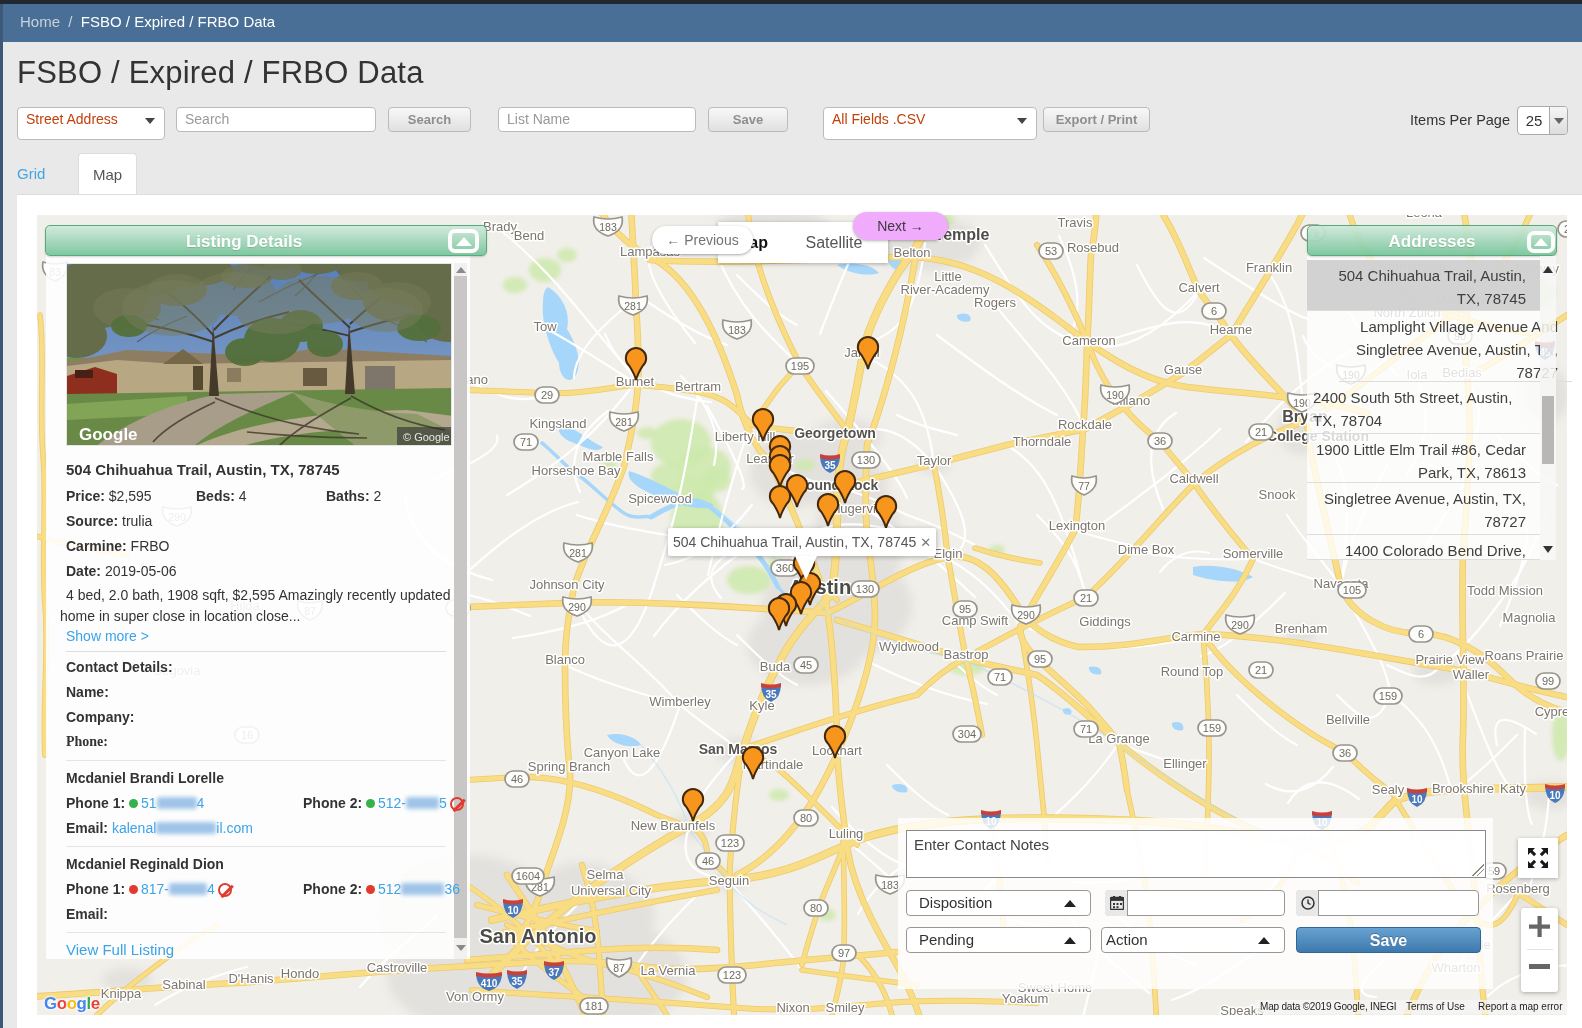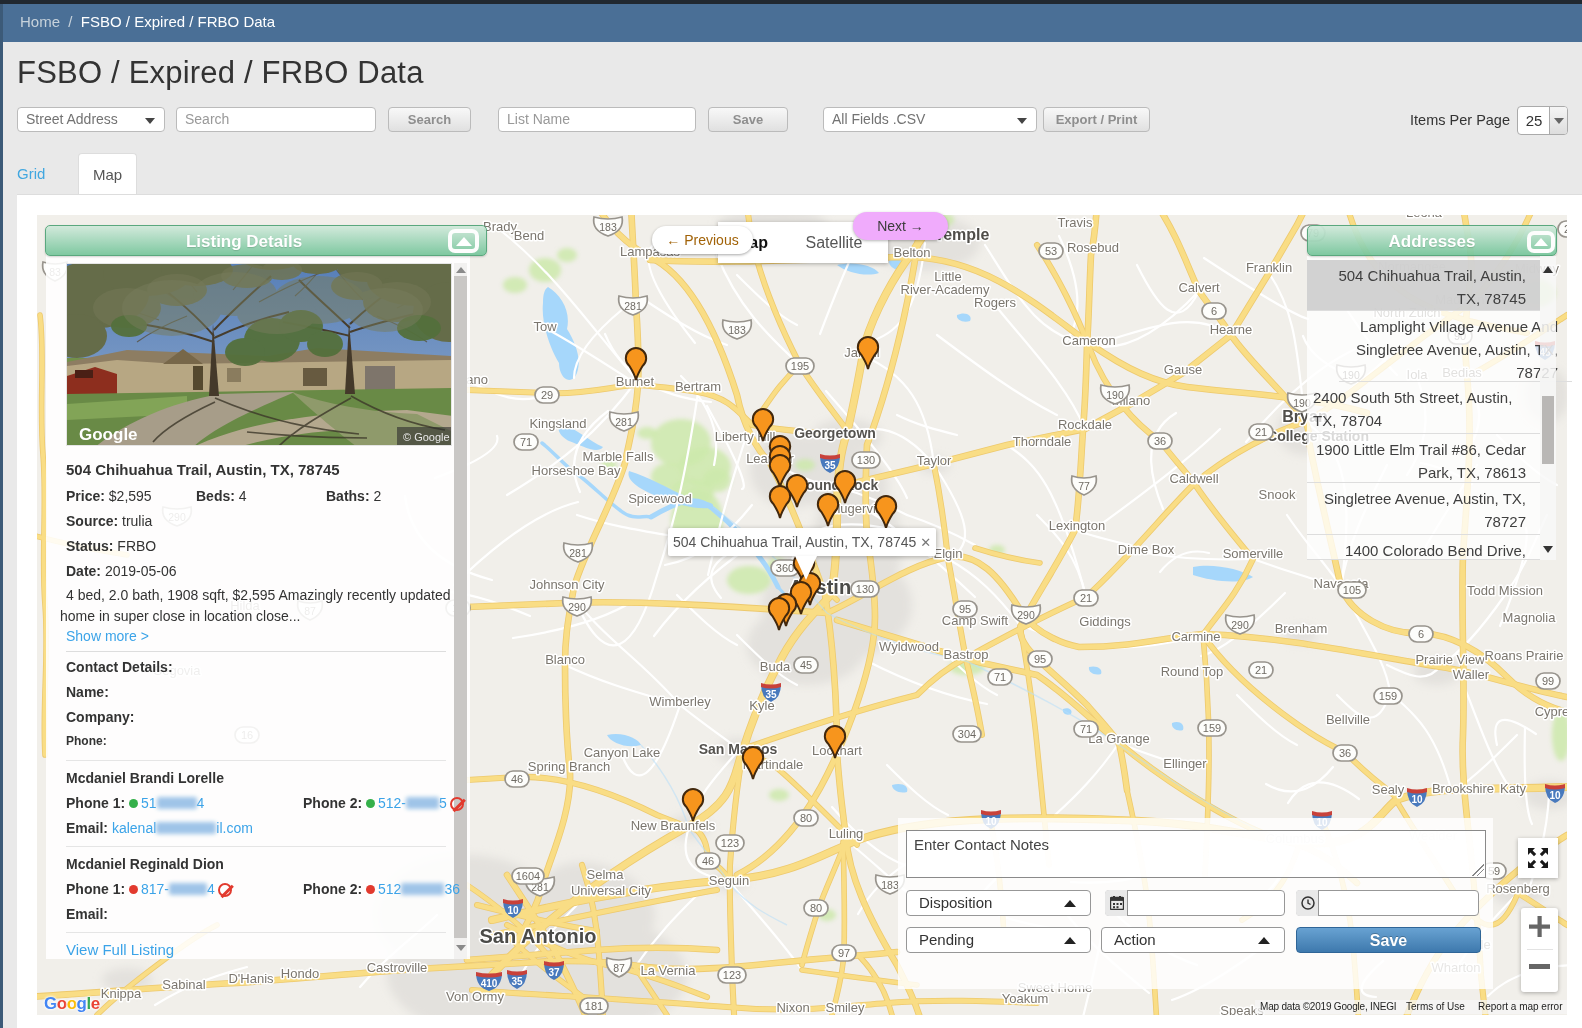--- a/index.html
+++ b/index.html
@@ -5,21 +5,21 @@
 *{margin:0;padding:0;box-sizing:border-box;}
 html,body{width:1582px;height:1028px;overflow:hidden;background:#e9e9e9;font-family:"Liberation Sans",sans-serif;}
 .abs{position:absolute;}
 #topstrip{left:0;top:0;width:1582px;height:4px;background:#212830;}
 #leftstrip{left:0;top:4px;width:3px;height:1024px;background:#3c5a78;}
 #navbar{left:3px;top:4px;width:1579px;height:38px;background:#4a6f96;}
 #crumb{left:20px;top:13px;font-size:15px;color:#fff;}
 #crumb .dim{color:#c7d2db;}
 #h1{left:17px;top:55px;font-size:31px;color:#333;font-weight:500;letter-spacing:.2px;}
 .inp{position:absolute;height:25px;background:#fff;border:1px solid #bbb;border-radius:4px;font-size:14px;color:#999;padding:0 8px;line-height:23px;}
-.sel{position:absolute;height:25px;background:#fff;border:1px solid #bbb;border-radius:4px;font-size:14px;color:#737373;padding:0 8px;line-height:23px;}
+.sel{position:absolute;height:33px;background:#fff;border:1px solid #bbb;border-radius:4px;font-size:14px;color:#c2410c;padding:0 8px;line-height:23px;}
 .sel:after{content:"";position:absolute;right:9px;top:10px;border-left:5px solid transparent;border-right:5px solid transparent;border-top:6px solid #444;}
 .gbtn{position:absolute;height:25px;background:linear-gradient(#f8f8f8,#e0e0e0);border:1px solid #bbb;border-radius:4px;font-size:13px;font-weight:bold;color:#8e8e8e;text-align:center;line-height:23px;}
 #ipp{left:1380px;top:112px;width:130px;text-align:right;font-size:14.5px;color:#333;}
 #spin{left:1517px;top:106px;width:51px;height:29px;border:1px solid #aaa;border-radius:4px;background:#fff;}
 #spin .n{position:absolute;left:0;top:0;width:32px;height:27px;text-align:center;font-size:15px;color:#333;line-height:27px;}
 #spin .a{position:absolute;right:0;top:0;width:18px;height:27px;background:linear-gradient(#f5f5f5,#ddd);border-left:1px solid #aaa;border-radius:0 3px 3px 0;}
 #spin .a:after{content:"";position:absolute;left:4px;top:11px;border-left:5px solid transparent;border-right:5px solid transparent;border-top:6px solid #666;}
 #tabGrid{left:17px;top:153px;width:61px;height:41px;text-align:left;line-height:41px;font-size:15px;color:#41a7e0;}
 #tabMap{left:78px;top:153px;width:59px;height:41px;background:#fff;border:1px solid #ddd;border-bottom:none;border-radius:4px 4px 0 0;text-align:center;line-height:41px;font-size:15px;color:#555;}
 #card{left:17px;top:194px;width:1565px;height:834px;background:#fff;border-top:1px solid #ddd;}
@@ -642,21 +642,21 @@
         <path d="M798,543 c-1.3,-5.5 -3.8,-9.5 -6.6,-14 a10.2,10.2 0 1 1 13.2,0 c-2.8,4.5 -5.3,8.5 -6.6,14 Z" fill="#f7951d" stroke="#42280d" stroke-width="2"></path>
         <path d="M716,564 c-1.3,-5.5 -3.8,-9.5 -6.6,-14 a10.2,10.2 0 1 1 13.2,0 c-2.8,4.5 -5.3,8.5 -6.6,14 Z" fill="#f7951d" stroke="#42280d" stroke-width="2"></path>
         <path d="M656,606 c-1.3,-5.5 -3.8,-9.5 -6.6,-14 a10.2,10.2 0 1 1 13.2,0 c-2.8,4.5 -5.3,8.5 -6.6,14 Z" fill="#f7951d" stroke="#42280d" stroke-width="2"></path>
       </g>
     </svg>
 </div>
 
 <div class="abs" style="left:718px;top:222px;width:170px;height:41px;background:#fff;box-shadow:0 1px 4px rgba(0,0,0,.3);"></div>
 <div class="abs" style="left:718px;top:222px;width:68px;height:41px;font-size:16px;font-weight:bold;color:#111;text-align:center;line-height:41px;">Map</div>
 <div class="abs" style="left:786px;top:222px;width:96px;height:41px;font-size:16px;color:#565656;text-align:center;line-height:41px;">Satellite</div>
-<div class="abs" style="left:652px;top:226px;width:101px;height:28px;background:#fff;border-radius:14px;box-shadow:0 1px 3px rgba(0,0,0,.35);font-size:14px;color:#a16207;text-align:center;line-height:28px;">← Previous</div>
+<div class="abs" style="left:652px;top:226px;width:101px;height:28px;background:#fff;border-radius:14px;box-shadow:0 1px 3px rgba(0,0,0,.35);font-size:14px;color:#737373;text-align:center;line-height:28px;">← Previous</div>
 <div class="abs" style="left:853px;top:212px;width:95px;height:28px;background:#f0abfc;border-radius:14px;box-shadow:0 1px 3px rgba(0,0,0,.3);font-size:14px;color:#3c3c3c;text-align:center;line-height:28px;">Next →</div>
 
 <div class="abs" style="left:668px;top:528px;width:268px;height:28px;background:#fff;border-radius:2px;box-shadow:0 1px 5px rgba(0,0,0,.3);font-size:14px;color:#555;line-height:28px;text-align:center;white-space:nowrap;">504 Chihuahua Trail, Austin, TX, 78745 <span style="color:#777;font-size:13px;">✕</span></div>
 <div class="abs" style="left:795px;top:556px;width:0;height:0;border-left:11px solid transparent;border-right:11px solid transparent;border-top:24px solid #fff;filter:drop-shadow(0 2px 2px rgba(0,0,0,.15));"></div>
 
 <div class="abs" style="left:46px;top:255px;width:424px;height:704px;background:rgba(255,255,255,.88);"></div>
 <div class="abs" style="left:45px;top:225px;width:442px;height:31px;background:linear-gradient(rgba(207,233,218,.94),rgba(119,198,156,.94));border:1px solid #5aa87e;border-radius:5px;box-shadow:0 1px 2px rgba(0,0,0,.18);"></div>
 <div class="abs" style="left:45px;top:232px;width:398px;text-align:center;font-size:17px;font-weight:bold;color:#fff;text-shadow:0 1px 1px rgba(0,0,0,.15);">Listing Details</div>
 <div class="abs" style="left:448px;top:229px;width:31px;height:24px;border:4px solid #fdfdfd;border-radius:7px;"></div>
 <div class="abs" style="left:456px;top:237px;width:0;height:0;border-left:8px solid transparent;border-right:8px solid transparent;border-bottom:9px solid #fff;"></div>
@@ -740,30 +740,30 @@
 
 <div class="abs" style="left:454px;top:263px;width:13px;height:696px;background:#f2f1f0;"></div>
 <div class="abs" style="left:454px;top:276px;width:13px;height:662px;background:#c9c7c5;"></div>
 <div class="abs" style="left:456px;top:267px;width:0;height:0;border-left:5px solid transparent;border-right:5px solid transparent;border-bottom:6px solid #8a8a8a;"></div>
 <div class="abs" style="left:456px;top:945px;width:0;height:0;border-left:5px solid transparent;border-right:5px solid transparent;border-top:6px solid #8a8a8a;"></div>
 <div class="abs" style="left:66px;top:461px;font-size:15px;font-weight:bold;color:#333;">504 Chihuahua Trail, Austin, TX, 78745</div>
 <div class="abs" style="left:66px;top:488px;font-size:14px;color:#333;"><b>Price:</b> $2,595</div>
 <div class="abs" style="left:196px;top:488px;font-size:14px;color:#333;"><b>Beds:</b> 4</div>
 <div class="abs" style="left:326px;top:488px;font-size:14px;color:#333;"><b>Baths:</b> 2</div>
 <div class="abs" style="left:66px;top:513px;font-size:14px;color:#333;"><b>Source:</b> trulia</div>
-<div class="abs" style="left:66px;top:538px;font-size:14px;color:#333;"><b>Status:</b> FRBO</div>
+<div class="abs" style="left:66px;top:538px;font-size:14px;color:#333;"><b>Carmine:</b> FRBO</div>
 <div class="abs" style="left:66px;top:563px;font-size:14px;color:#333;"><b>Date:</b> 2019-05-06</div>
 <div class="abs" style="left:66px;top:587px;font-size:14px;color:#333;">4 bed, 2.0 bath, 1908 sqft, $2,595 Amazingly recently updated</div>
 <div class="abs" style="left:60px;top:608px;font-size:14px;color:#333;">home in super close in location close...</div>
 <div class="abs" style="left:66px;top:628px;font-size:14px;color:#3ba3e8;">Show more &gt;</div>
 <div class="abs" style="left:66px;top:651px;width:380px;border-top:1px solid #ddd;"></div>
 <div class="abs" style="left:66px;top:659px;font-size:14px;color:#333;"><b>Contact Details:</b></div>
 <div class="abs" style="left:66px;top:684px;font-size:14px;color:#333;"><b>Name:</b></div>
 <div class="abs" style="left:66px;top:709px;font-size:14px;color:#333;"><b>Company:</b></div>
-<div class="abs" style="left:66px;top:734px;font-size:12px;color:#333;"><b>Phone:</b></div>
+<div class="abs" style="left:66px;top:734px;font-size:14px;color:#333;font-family:Liberation Serif, serif;"><b>Phone:</b></div>
 <div class="abs" style="left:66px;top:760px;width:380px;border-top:1px solid #e5e5e5;"></div>
 <div class="abs" style="left:66px;top:770px;font-size:14px;color:#333;"><b>Mcdaniel Brandi Lorelle</b></div>
 <div class="abs" style="left:66px;top:795px;font-size:14px;color:#333;"><b>Phone 1:</b> <span style="display:inline-block;width:9px;height:9px;border-radius:50%;background:#35b04a;margin-right:3px;"></span><span style="color:#3ba3e8;">51<span style="display:inline-block;height:12px;vertical-align:-1px;border-radius:2px;background:#9fc4e8;filter:blur(2px);width:40px;"></span>4</span></div>
 <div class="abs" style="left:303px;top:795px;font-size:14px;color:#333;"><b>Phone 2:</b> <span style="display:inline-block;width:9px;height:9px;border-radius:50%;background:#35b04a;margin-right:3px;"></span><span style="color:#3ba3e8;">512-<span style="display:inline-block;height:12px;vertical-align:-1px;border-radius:2px;background:#9fc4e8;filter:blur(2px);width:33px;"></span>5</span><span style="display:inline-block;width:14px;height:14px;border:2px solid #e23a2e;border-radius:50%;position:relative;vertical-align:-3px;margin-left:3px;"><span style="position:absolute;left:-1px;top:5px;width:16px;height:2.5px;background:#e23a2e;transform:rotate(-45deg);"></span></span></div>
 <div class="abs" style="left:66px;top:820px;font-size:14px;color:#333;"><b>Email:</b> <span style="color:#3ba3e8;">kalenal<span style="display:inline-block;height:12px;vertical-align:-1px;border-radius:2px;background:#9fc4e8;filter:blur(2px);width:60px;"></span>il.com</span></div>
 <div class="abs" style="left:66px;top:846px;width:380px;border-top:1px solid #e5e5e5;"></div>
 <div class="abs" style="left:66px;top:856px;font-size:14px;color:#333;"><b>Mcdaniel Reginald Dion</b></div>
 <div class="abs" style="left:66px;top:881px;font-size:14px;color:#333;"><b>Phone 1:</b> <span style="display:inline-block;width:9px;height:9px;border-radius:50%;background:#e23a2e;margin-right:3px;"></span><span style="color:#3ba3e8;">817-<span style="display:inline-block;height:12px;vertical-align:-1px;border-radius:2px;background:#9fc4e8;filter:blur(2px);width:38px;"></span>4</span><span style="display:inline-block;width:14px;height:14px;border:2px solid #e23a2e;border-radius:50%;position:relative;vertical-align:-3px;margin-left:3px;"><span style="position:absolute;left:-1px;top:5px;width:16px;height:2.5px;background:#e23a2e;transform:rotate(-45deg);"></span></span></div>
 <div class="abs" style="left:303px;top:881px;font-size:14px;color:#333;"><b>Phone 2:</b> <span style="display:inline-block;width:9px;height:9px;border-radius:50%;background:#e23a2e;margin-right:3px;"></span><span style="color:#3ba3e8;">512<span style="display:inline-block;height:12px;vertical-align:-1px;border-radius:2px;background:#9fc4e8;filter:blur(2px);width:43px;"></span>36</span></div>
 <div class="abs" style="left:66px;top:906px;font-size:14px;color:#333;"><b>Email:</b></div>
@@ -784,21 +784,21 @@
 <div class="abs" style="left:1540px;top:256px;width:16px;height:304px;background:rgba(248,248,248,.85);"></div>
 <div class="abs" style="left:1543px;top:266px;width:0;height:0;border-left:5px solid transparent;border-right:5px solid transparent;border-bottom:7px solid #333;"></div>
 <div class="abs" style="left:1543px;top:546px;width:0;height:0;border-left:5px solid transparent;border-right:5px solid transparent;border-top:7px solid #333;"></div>
 <div class="abs" style="left:1542px;top:396px;width:12px;height:68px;background:#b9b7b5;"></div>
 
 <div class="abs" style="left:898px;top:818px;width:595px;height:171px;background:rgba(255,255,255,.82);"></div>
 <div class="abs" style="left:906px;top:830px;width:580px;height:48px;background:rgba(255,255,255,.85);border:1px solid #8a8a8a;font-size:15px;color:#444;padding:5px 7px;">Enter Contact Notes</div>
 <div class="abs" style="left:1472px;top:864px;width:12px;height:12px;background:linear-gradient(135deg,transparent 50%,#888 50%,#888 55%,transparent 55%,transparent 70%,#888 70%,#888 75%,transparent 75%);"></div>
 <div class="abs" style="left:906px;top:890px;width:185px;height:26px;background:#fff;border:1px solid #979797;border-radius:4px;font-size:15px;color:#333;line-height:24px;padding-left:12px;">Disposition<span style="position:absolute;right:14px;top:9px;border-left:6px solid transparent;border-right:6px solid transparent;border-bottom:7px solid #222;"></span></div>
 <div class="abs" style="left:906px;top:927px;width:185px;height:26px;background:#fff;border:1px solid #979797;border-radius:4px;font-size:15px;color:#333;line-height:24px;padding-left:12px;">Pending<span style="position:absolute;right:14px;top:9px;border-left:6px solid transparent;border-right:6px solid transparent;border-bottom:7px solid #222;"></span></div>
-<div class="abs" style="left:1101px;top:927px;width:184px;height:26px;background:#fff;border:1px solid #979797;border-radius:4px;font-size:15px;color:#333;line-height:24px;padding-left:12px;">Action<span style="position:absolute;right:14px;top:9px;border-left:6px solid transparent;border-right:6px solid transparent;border-bottom:7px solid #222;"></span></div>
+<div class="abs" style="left:1101px;top:927px;width:184px;height:26px;background:#fff;border:1px solid #979797;border-radius:4px;font-size:15px;color:#333;line-height:24px;padding-left:4px;">Action<span style="position:absolute;right:14px;top:9px;border-left:6px solid transparent;border-right:6px solid transparent;border-bottom:7px solid #222;"></span></div>
 <div class="abs" style="left:1105px;top:890px;width:180px;height:26px;background:#fff;border:1px solid #979797;border-radius:4px;"></div>
 <div class="abs" style="left:1105px;top:890px;width:23px;height:26px;background:#e8e8e8;border-right:1px solid #979797;border-radius:4px 0 0 4px;"></div>
 <svg class="abs" style="left:1110px;top:896px;" width="14" height="14">
     <rect x="0.5" y="1.5" width="13" height="12" rx="1" fill="none" stroke="#333" stroke-width="1.4"></rect>
     <rect x="0.5" y="1.5" width="13" height="3.4" fill="#333"></rect>
     <rect x="3" y="0" width="2" height="3" fill="#333"></rect>
     <rect x="9" y="0" width="2" height="3" fill="#333"></rect>
     <g fill="#333">
       <rect x="3" y="7" width="2" height="2"></rect>
       <rect x="6.5" y="7" width="2" height="2"></rect>

